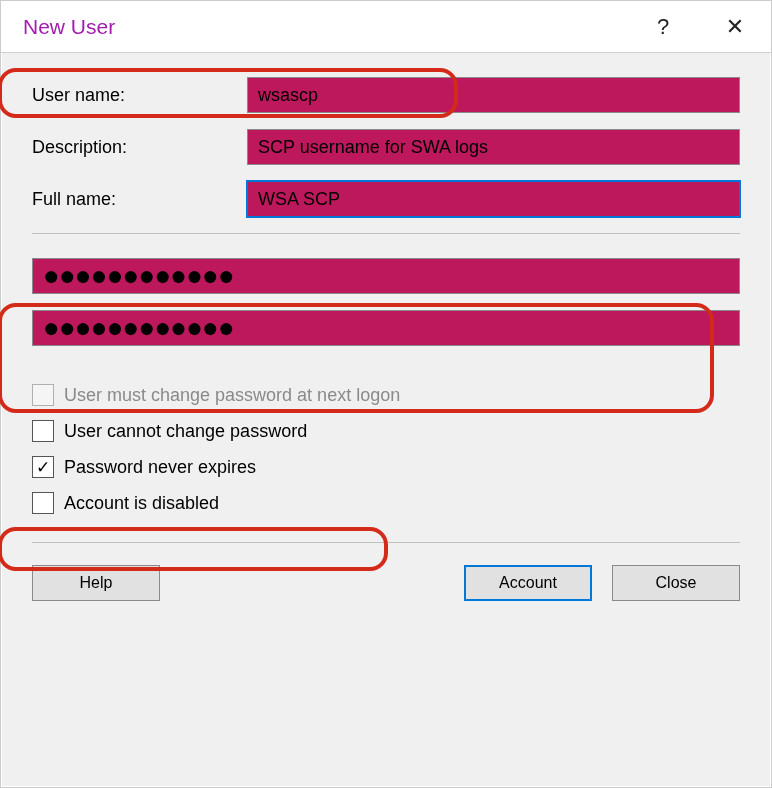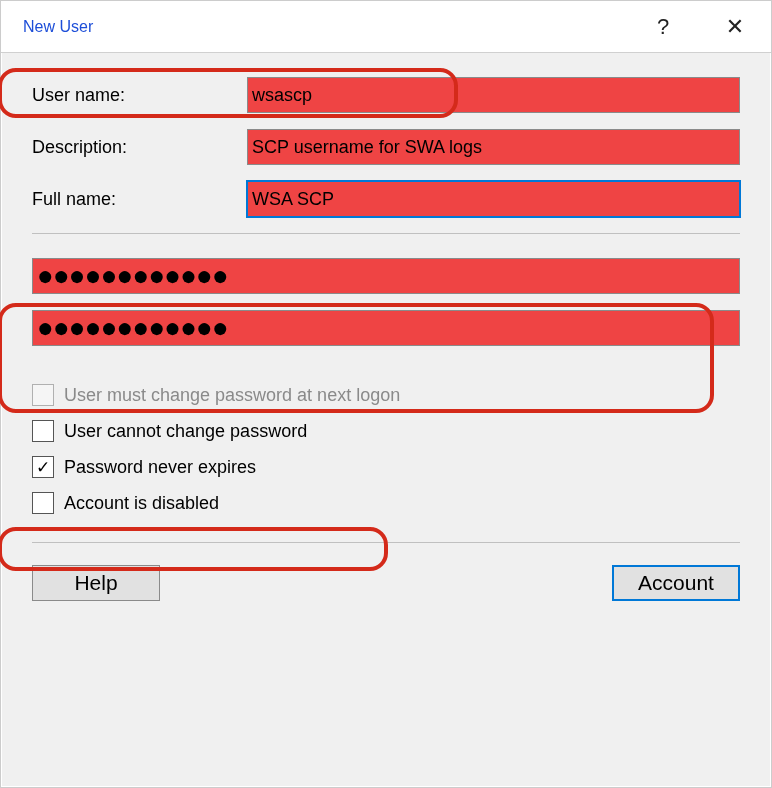--- a/index.html
+++ b/index.html
@@ -23,22 +23,22 @@
   .titlebar {
     height: 52px;
     display: flex;
     align-items: center;
     padding: 0 0 0 22px;
     background: #fff;
     border-bottom: 1px solid #d0d0d0;
     position: relative;
   }
   .titlebar .title {
-    font-size: 16px;
-    color: #1d4ed8;
+    font-size: 21px;
+    color: #a21caf;
     flex: 1;
   }
   .titlebar .tbtn {
     width: 72px;
     height: 52px;
     display: flex;
     align-items: center;
     justify-content: center;
     font-size: 22px;
     color: #222;
@@ -60,22 +60,22 @@
   .label {
     width: 175px;
     font-size: 18px;
     color: #000;
   }
   .pwrow .label { width: 225px; }
   .input {
     flex: 1;
     height: 36px;
     border: 1px solid #8a8a8a;
-    background: #ef4444;
-    padding: 0 4px;
+    background: #be185d;
+    padding: 0 10px;
     font-size: 18px;
     font-family: inherit;
     color: #000;
   }
   .input.focused {
     border: 1px solid #0078d7;
     outline: 1px solid #0078d7;
   }
   .pwinput {
     font-size: 28px;
@@ -122,21 +122,21 @@
   .btnrow {
     display: flex;
     gap: 20px;
     align-items: center;
   }
   .btn {
     height: 36px;
     min-width: 128px;
     background: #e1e1e1;
     border: 1px solid #8a8a8a;
-    font-size: 21px;
+    font-size: 16px;
     font-family: inherit;
     color: #000;
     display: flex;
     align-items: center;
     justify-content: center;
     padding: 0 23px;
   }
   .btn.default {
     border: 2px solid #0078d7;
   }
@@ -207,20 +207,21 @@
         <span>Account is disabled</span>
       </div>
     </div>
 
     <hr class="sep2">
 
     <div class="btnrow">
       <div class="btn">Help</div>
       <div class="spacer"></div>
       <div class="btn default">Account</div>
+      <div class="btn">Close</div>
     </div>
 
     <div class="hl" style="left:-4px; top:15px; width:460px; height:50px;"></div>
     <div class="hl" style="left:-4px; top:250px; width:716px; height:110px;"></div>
     <div class="hl" style="left:-4px; top:474px; width:390px; height:44px;"></div>
 
   </div>
 </div>
 
 </body></html>

